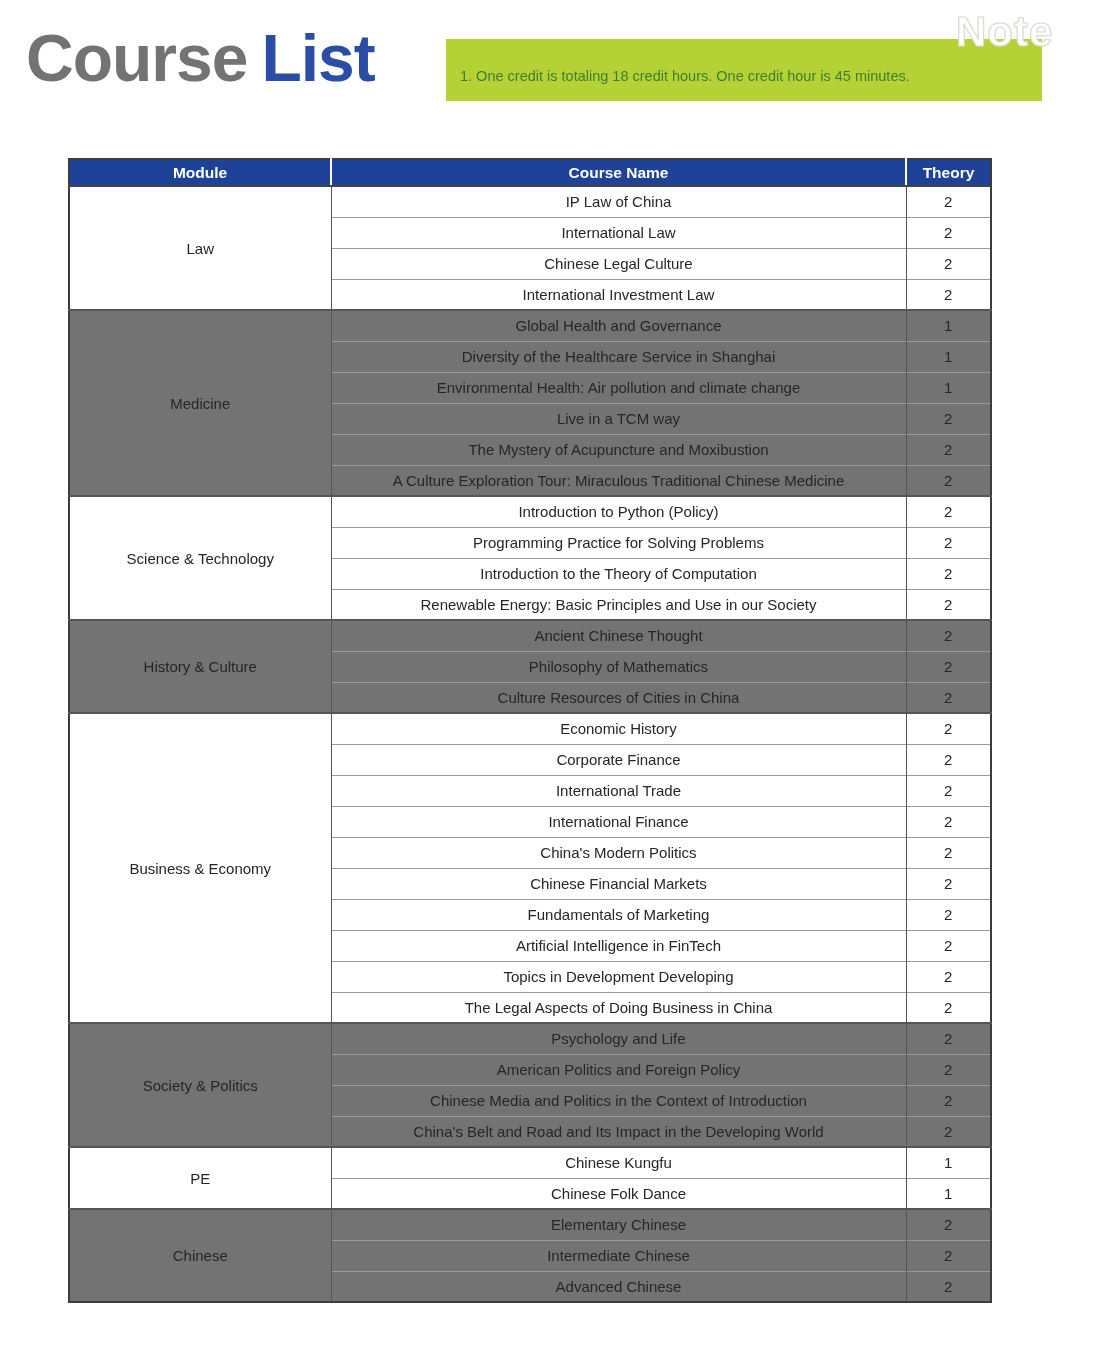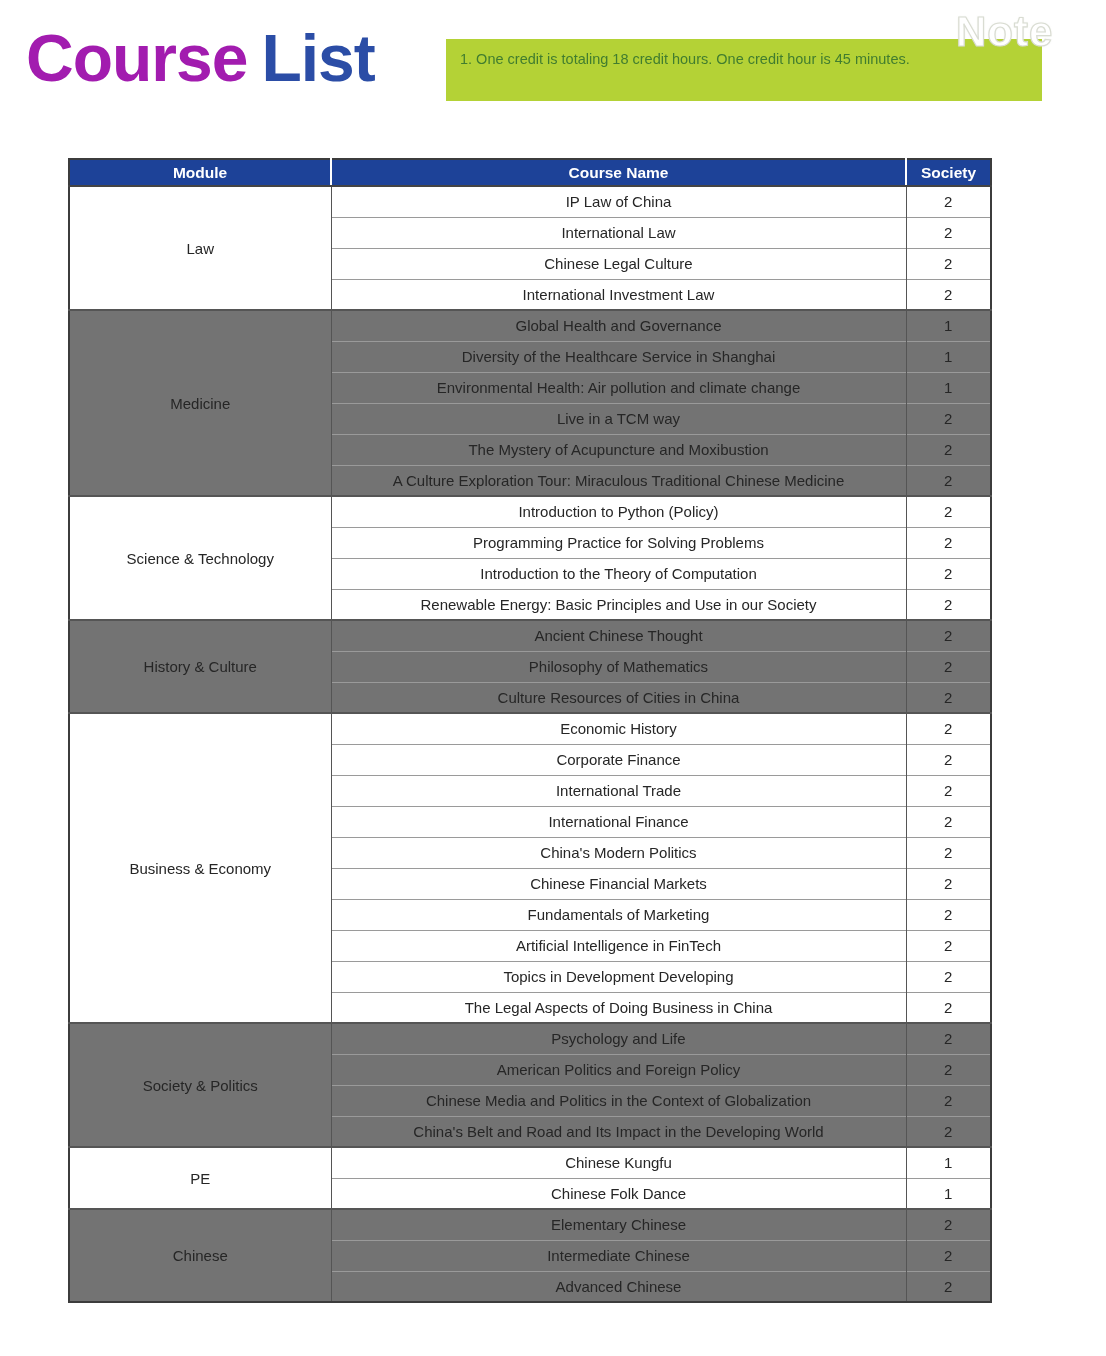--- a/index.html
+++ b/index.html
@@ -14,29 +14,29 @@
 
   
   .page-title {
     position: absolute;
     left: 26px; top: 22px;
     font-size: 66px;
     font-weight: bold;
     letter-spacing: -1px;
     line-height: 1.1;
   }
-  .title-black { color: #a21caf; }
+  .title-black { color: #737373; }
   .title-blue  { color: #2b4da6; margin-left: 14px; }
 
   .note-box {
     position: absolute;
     left: 446px; top: 39px;
     width: 596px; height: 62px;
     background: #b4d236;
-    padding: 9px 14px 8px 14px;
+    padding: 26px 14px 8px 14px;
     font-size: 14.5px;
     line-height: 22px;
     color: #417d2f;
     font-weight: normal;
   }
   .note-word {
     position: absolute;
     left: 956px; top: 8px;
     font-size: 42px;
     font-weight: bold;
@@ -112,21 +112,21 @@
 <table class="course-table">
   <colgroup>
     <col class="c-module">
       <col class="c-name">
       <col class="c-credit">
   </colgroup>
   <thead>
     <tr>
       <th>Module</th>
       <th>Course Name</th>
-      <th>Society</th>
+      <th>Theory</th>
     </tr>
   </thead>
   <tbody>
       <tr class="group-start">
         <td class="module-cell" rowspan="4">Law</td>
         <td class="course-cell">IP Law of China</td>
         <td class="credit-cell">2</td>
       </tr>
       <tr class="">
         <td class="course-cell">International Law</td>
@@ -239,21 +239,21 @@
       <tr class="alt group-start">
         <td class="module-cell" rowspan="4">Society &amp; Politics</td>
         <td class="course-cell">Psychology and Life</td>
         <td class="credit-cell">2</td>
       </tr>
       <tr class="alt ">
         <td class="course-cell">American Politics and Foreign Policy</td>
         <td class="credit-cell">2</td>
       </tr>
       <tr class="alt ">
-        <td class="course-cell">Chinese Media and Politics in the Context of Globalization</td>
+        <td class="course-cell">Chinese Media and Politics in the Context of Introduction</td>
         <td class="credit-cell">2</td>
       </tr>
       <tr class="alt ">
         <td class="course-cell">China's Belt and Road and Its Impact in the Developing World</td>
         <td class="credit-cell">2</td>
       </tr>
       <tr class="group-start">
         <td class="module-cell" rowspan="2">PE</td>
         <td class="course-cell">Chinese Kungfu</td>
         <td class="credit-cell">1</td>

